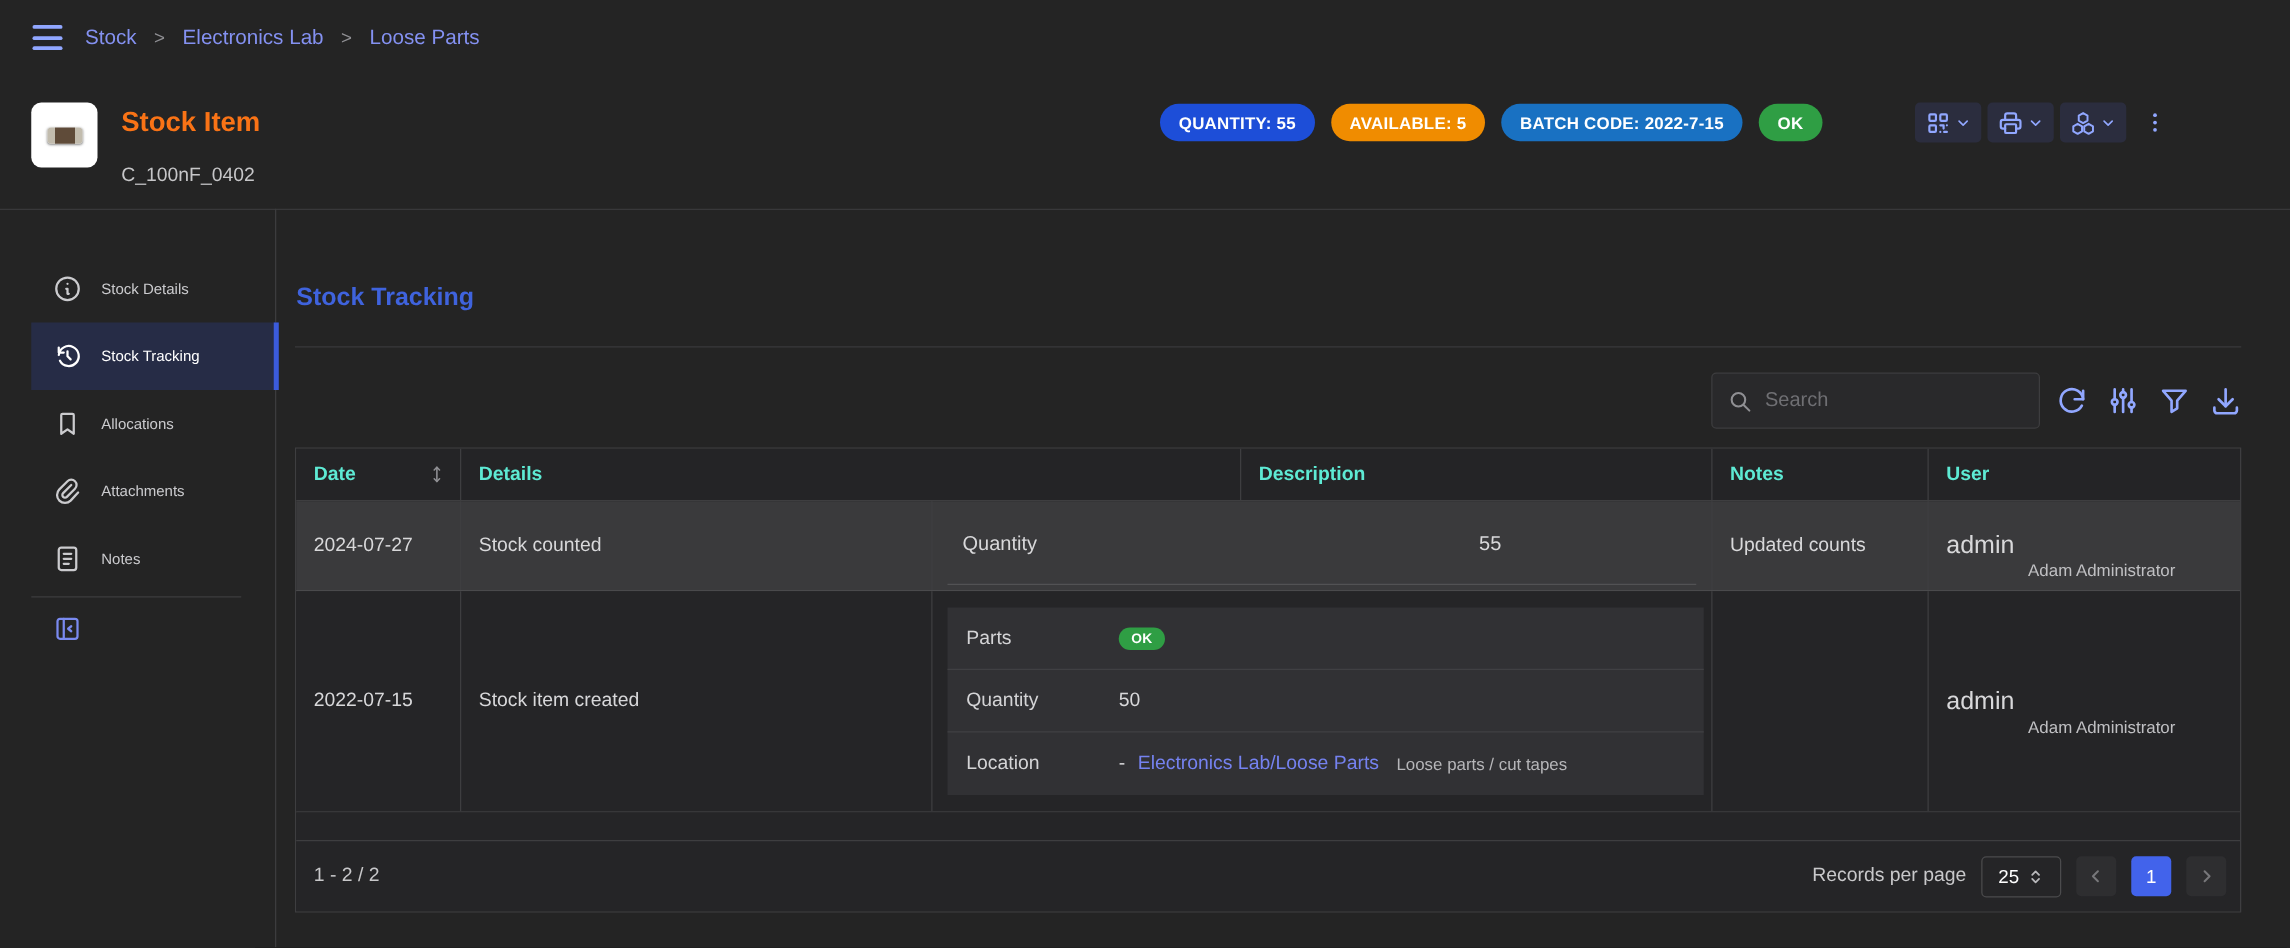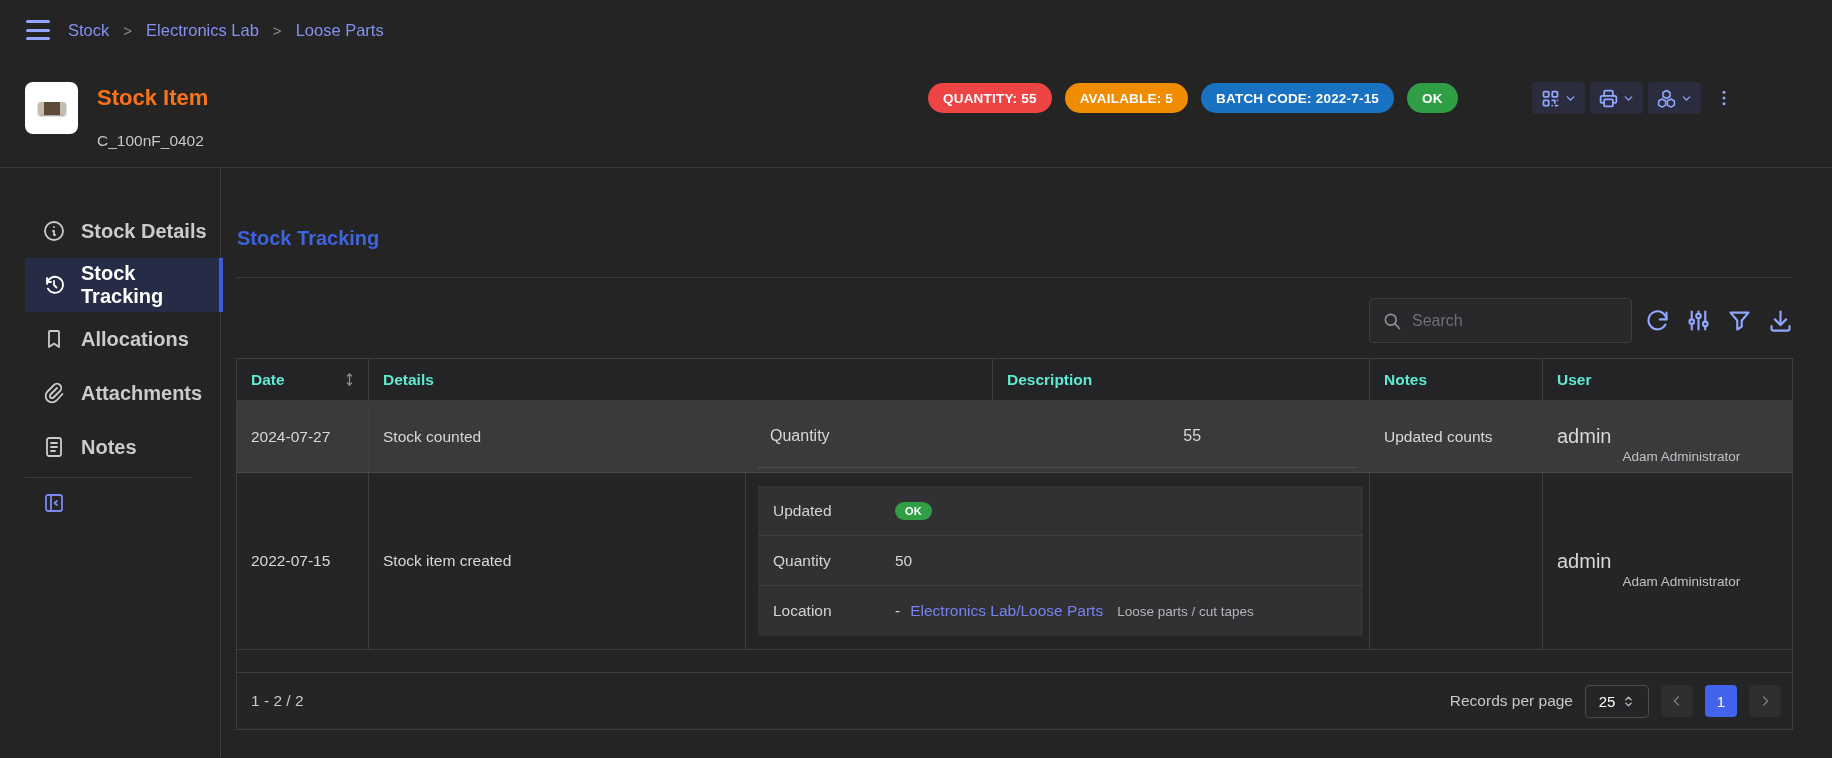--- a/index.html
+++ b/index.html
@@ -36,21 +36,21 @@
   .dots-btn { position:absolute; left:1712px; top:84px; width:24px; height:28px; background:none;
     border:none; color:#91a7ff; cursor:pointer; display:flex; align-items:center; justify-content:center; }
 
   
   .hline-top { position:absolute; left:0; top:167px; width:1832px; height:1px; background:#38383a; }
   .vsep { position:absolute; left:220px; top:167px; width:1px; height:591px; background:#3c3c3e; }
 
   
   .sidebar { position:absolute; left:0; top:204px; width:223px; }
   .side-item { height:54px; margin-left:25px; display:flex; align-items:center; gap:15px;
-    padding-left:17px; font-size:20px; color:#cbcbce; cursor:pointer;font-weight:bold; }
+    padding-left:17px; font-size:12px; color:#cbcbce; cursor:pointer; }
   .side-item svg { width:24px; height:24px; flex:none; }
   .side-item.active { background:#262c46; color:#fff; border-right:4px solid #3b5bdb; }
   .side-divider { margin:3px 0 0 25px; width:168px; height:1px; background:#3c3c3e; }
   .collapse-btn { margin:13px 0 0 42px; width:24px; height:24px; color:#7a8af0;
     background:none; border:none; cursor:pointer; padding:0; }
 
   
   .panel-title { position:absolute; left:237px; top:227px; font-size:20px; font-weight:bold; color:#3f63dd; }
   .panel-divider { position:absolute; left:236px; top:277px; width:1557px; height:1px; background:#39393b; }
 
@@ -132,21 +132,21 @@
     <span class="bc-link">Loose Parts</span>
   </nav>
 
   <div class="thumb">
     <div class="cap"></div>
   </div>
   <div class="page-title">Stock Item</div>
   <div class="page-sub">C_100nF_0402</div>
 
   <div class="badges">
-    <span class="badge" style="background-color: #ef4444;">QUANTITY: 55</span>
+    <span class="badge" style="background-color: #1d4ed8;">QUANTITY: 55</span>
     <span class="badge" style="background-color: rgb(240, 140, 0);">AVAILABLE: 5</span>
     <span class="badge" style="background-color: rgb(25, 113, 194);">BATCH CODE: 2022-7-15</span>
     <span class="badge" style="background-color: rgb(47, 158, 68);">OK</span>
   </div>
 
   <div class="actions">
     <button class="action-btn">
       <svg width="21" height="21" viewBox="0 0 24 24" fill="none" stroke="currentColor" stroke-width="2" stroke-linecap="round" stroke-linejoin="round">
         <rect x="4" y="4" width="6" height="6" rx="1"></rect>
           <rect x="14" y="4" width="6" height="6" rx="1"></rect>
@@ -299,21 +299,21 @@
         <span class="fullname">Adam Administrator</span>
       </div>
     </div>
 
     <div class="trow row2">
       <div class="cell c-date">2022-07-15</div>
       <div class="cell c-desc">Stock item created</div>
       <div class="cell c-details">
         <div class="detail-table">
           <div class="dt-row">
-            <span class="dt-label">Updated</span>
+            <span class="dt-label">Parts</span>
             <span class="dt-value">
               <span class="ok-badge" style="background-color: rgb(47, 158, 68);">OK</span>
             </span>
           </div>
           <div class="dt-row">
             <span class="dt-label">Quantity</span>
             <span class="dt-value">50</span>
           </div>
           <div class="dt-row">
             <span class="dt-label">Location</span>

